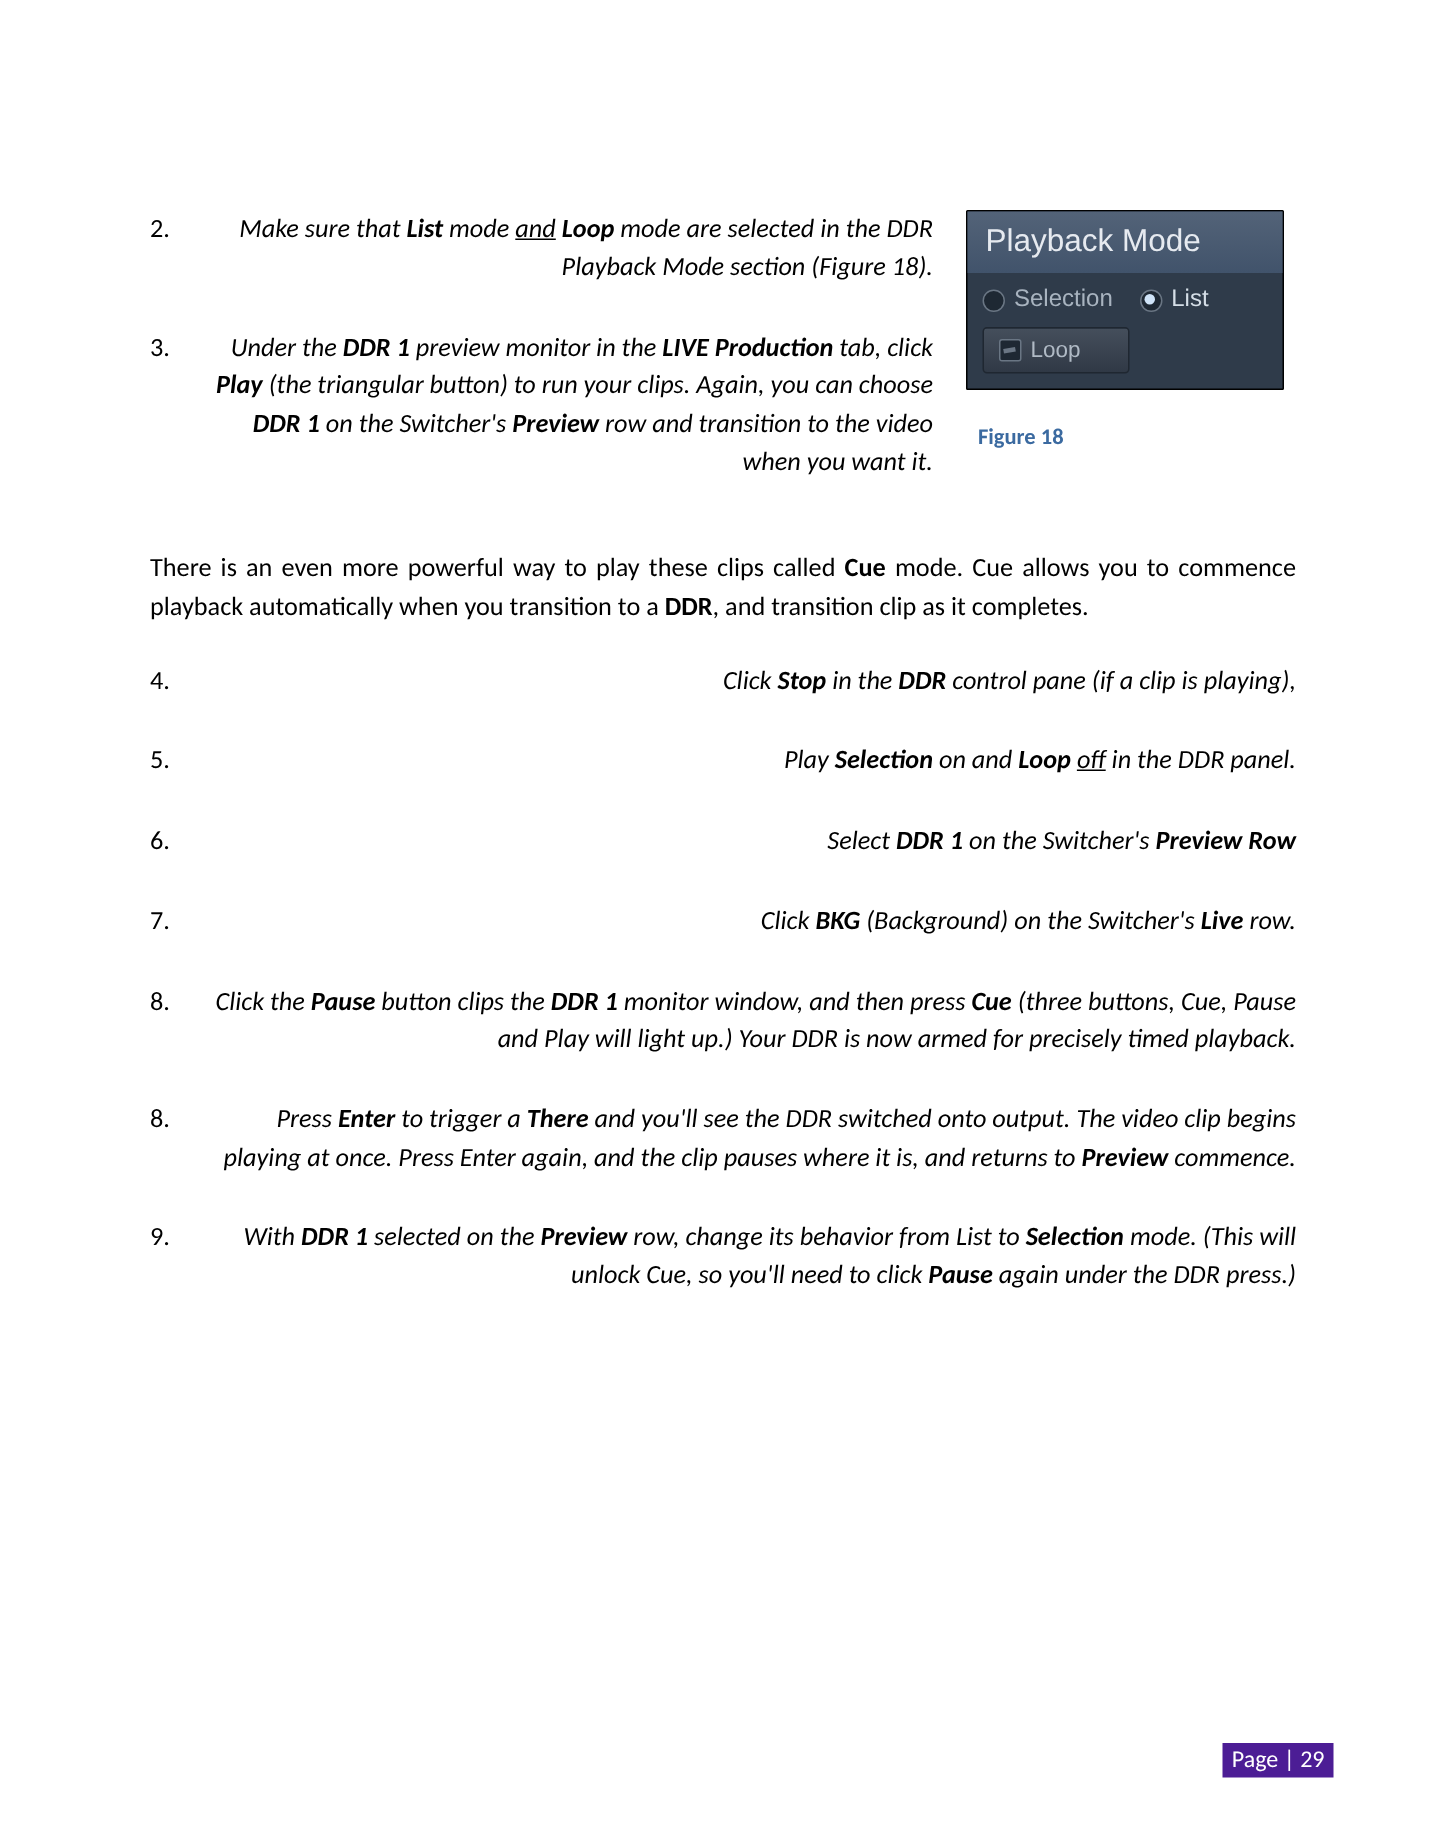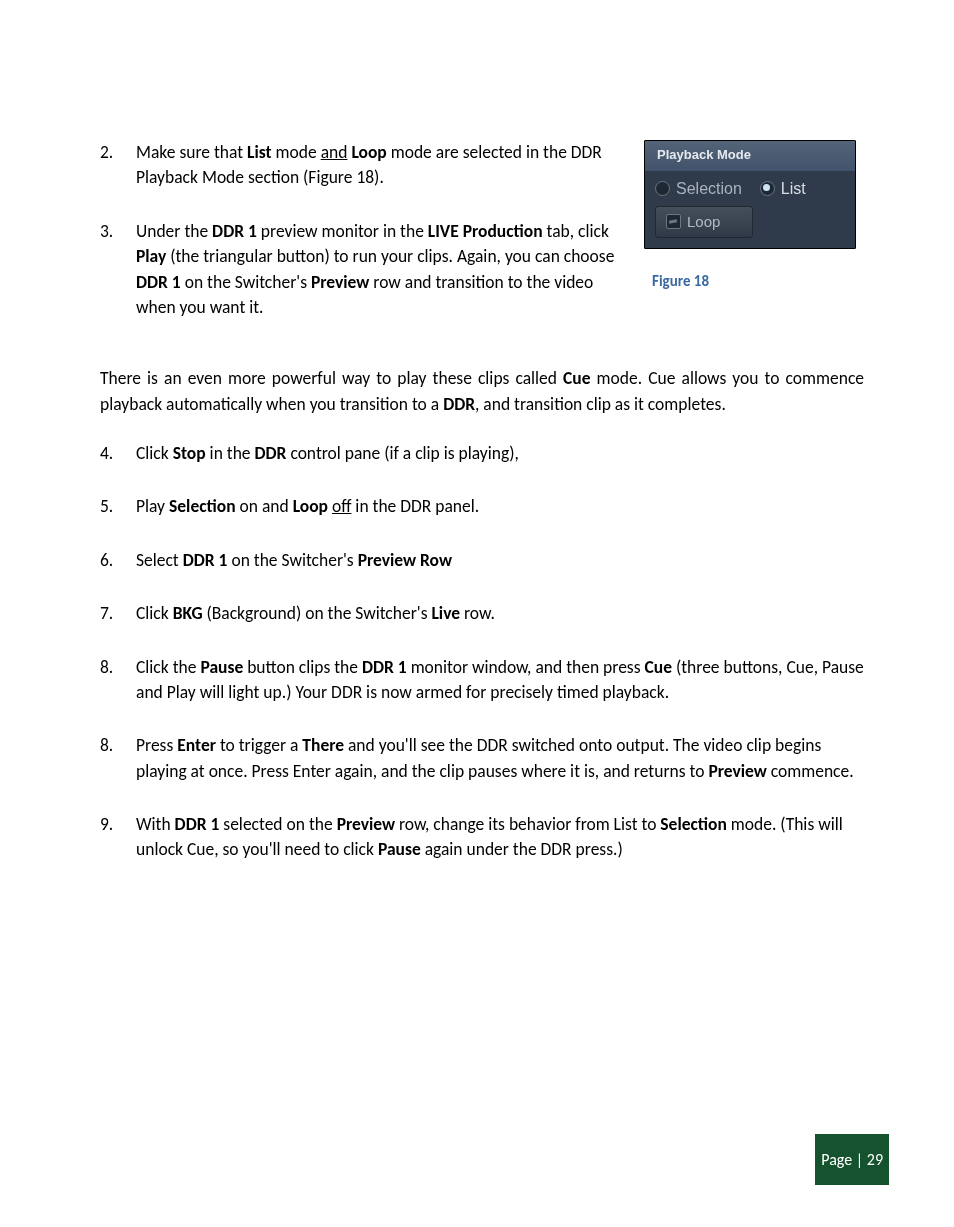--- a/index.html
+++ b/index.html
@@ -36,21 +36,22 @@
   }
   ol.main li {
     display: flex;
     margin-bottom: 28px;
   }
   ol.main li .num {
     flex: 0 0 36px;
   }
   ol.main li .body {
     flex: 1 1 auto;
-    text-align: left;
+    text-align: right;
+    font-style: italic;
   }
   .justify {
     text-align: justify;
   }
 
   .para {
     margin: 18px 0 24px 0;
     text-align: justify;
   }
 
@@ -75,23 +76,22 @@
     font-family: "Segoe UI", Arial, sans-serif;
     background: #2f3b4a;
     border: 1px solid #000;
     border-radius: 1px;
     width: 210px;
     margin-bottom: 22px;
   }
   .pb-title {
     background: linear-gradient(#536378, #41536b);
     color: #e6eaf0;
-    font-size: 13px;
+    font-size: 21px;
     padding: 5px 12px 6px 12px;
-    font-weight: bold;
   }
   .pb-row {
     display: flex;
     align-items: center;
     padding: 6px 10px;
   }
   .pb-row2 {
     padding: 0 10px 10px 10px;
   }
   .pb-opt {
@@ -146,24 +146,24 @@
     font-size: 15px;
     margin-top: 8px;
     margin-left: 8px;
   }
 
   
   .footer {
     position: absolute;
     right: 65px;
     bottom: 42px;
-    background: #14532d;
+    background: #4c1d95;
     color: #fff;
     font-size: 16px;
-    padding: 14px 6px;
+    padding: 0 6px;
   }
 
 </style>
 </head>
 <body>
 
 <div class="page">
 
   <div class="row-with-figure">
     <div class="text-col">

